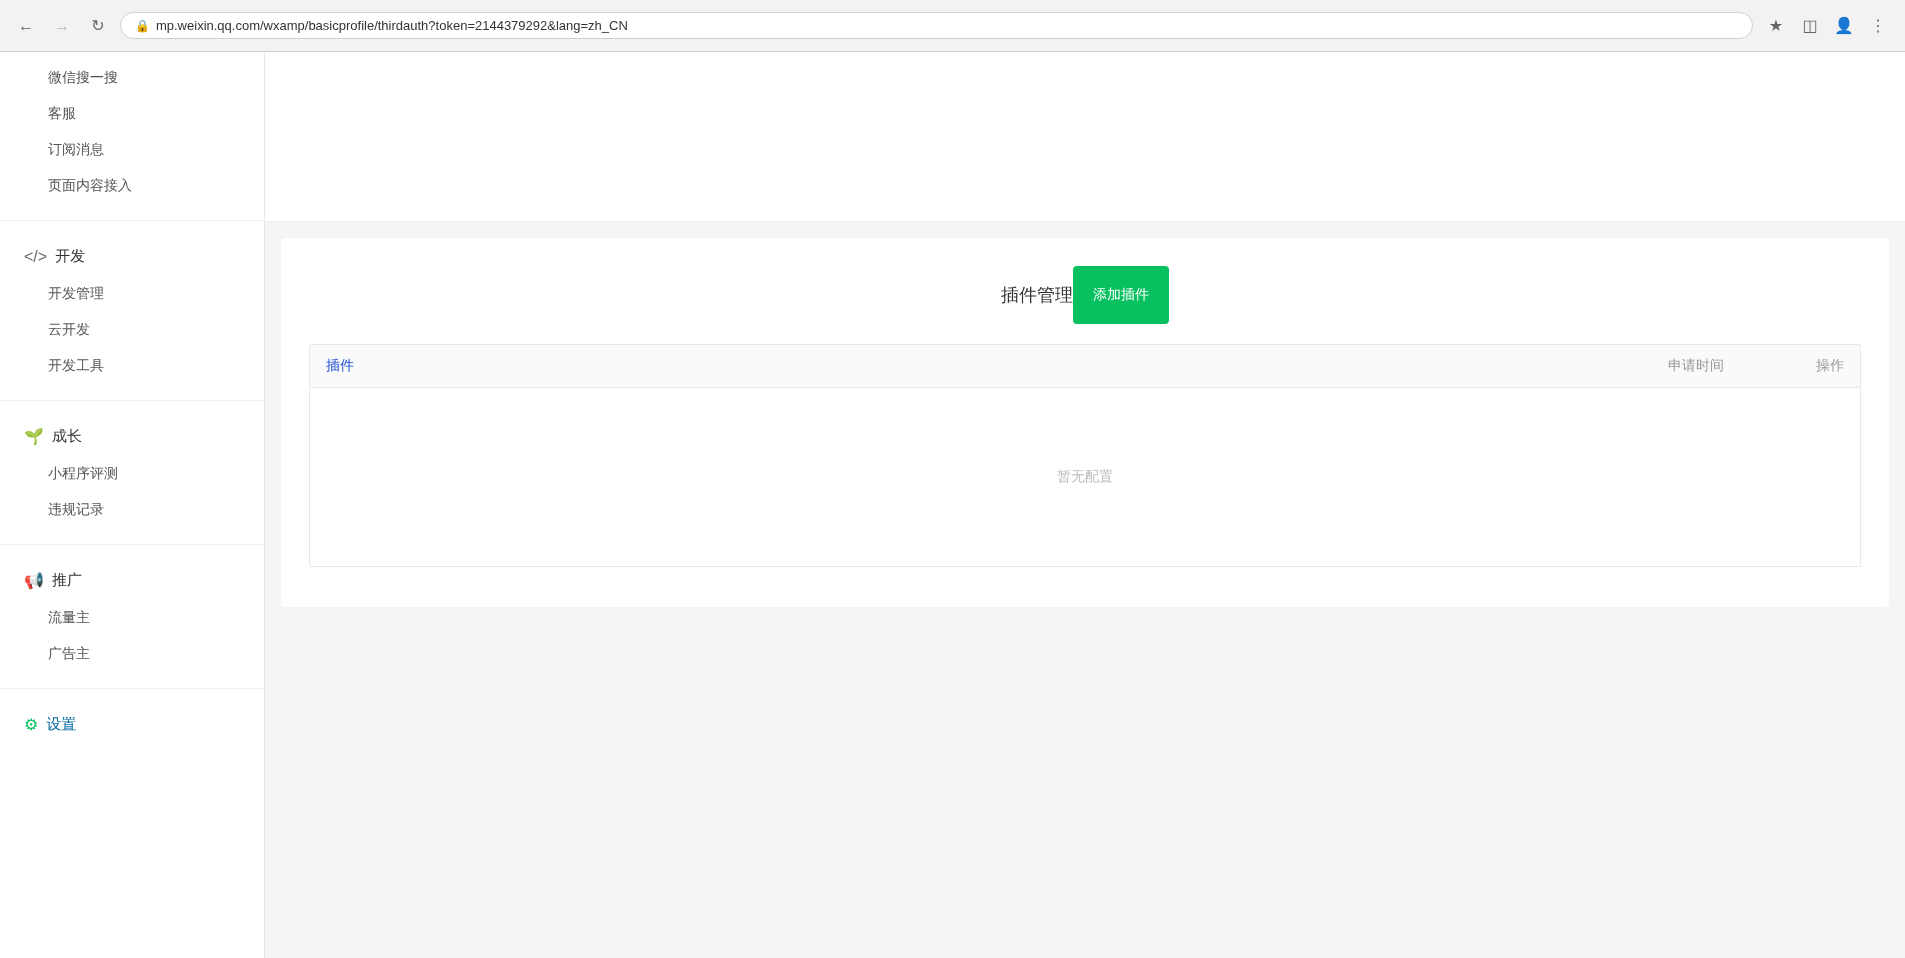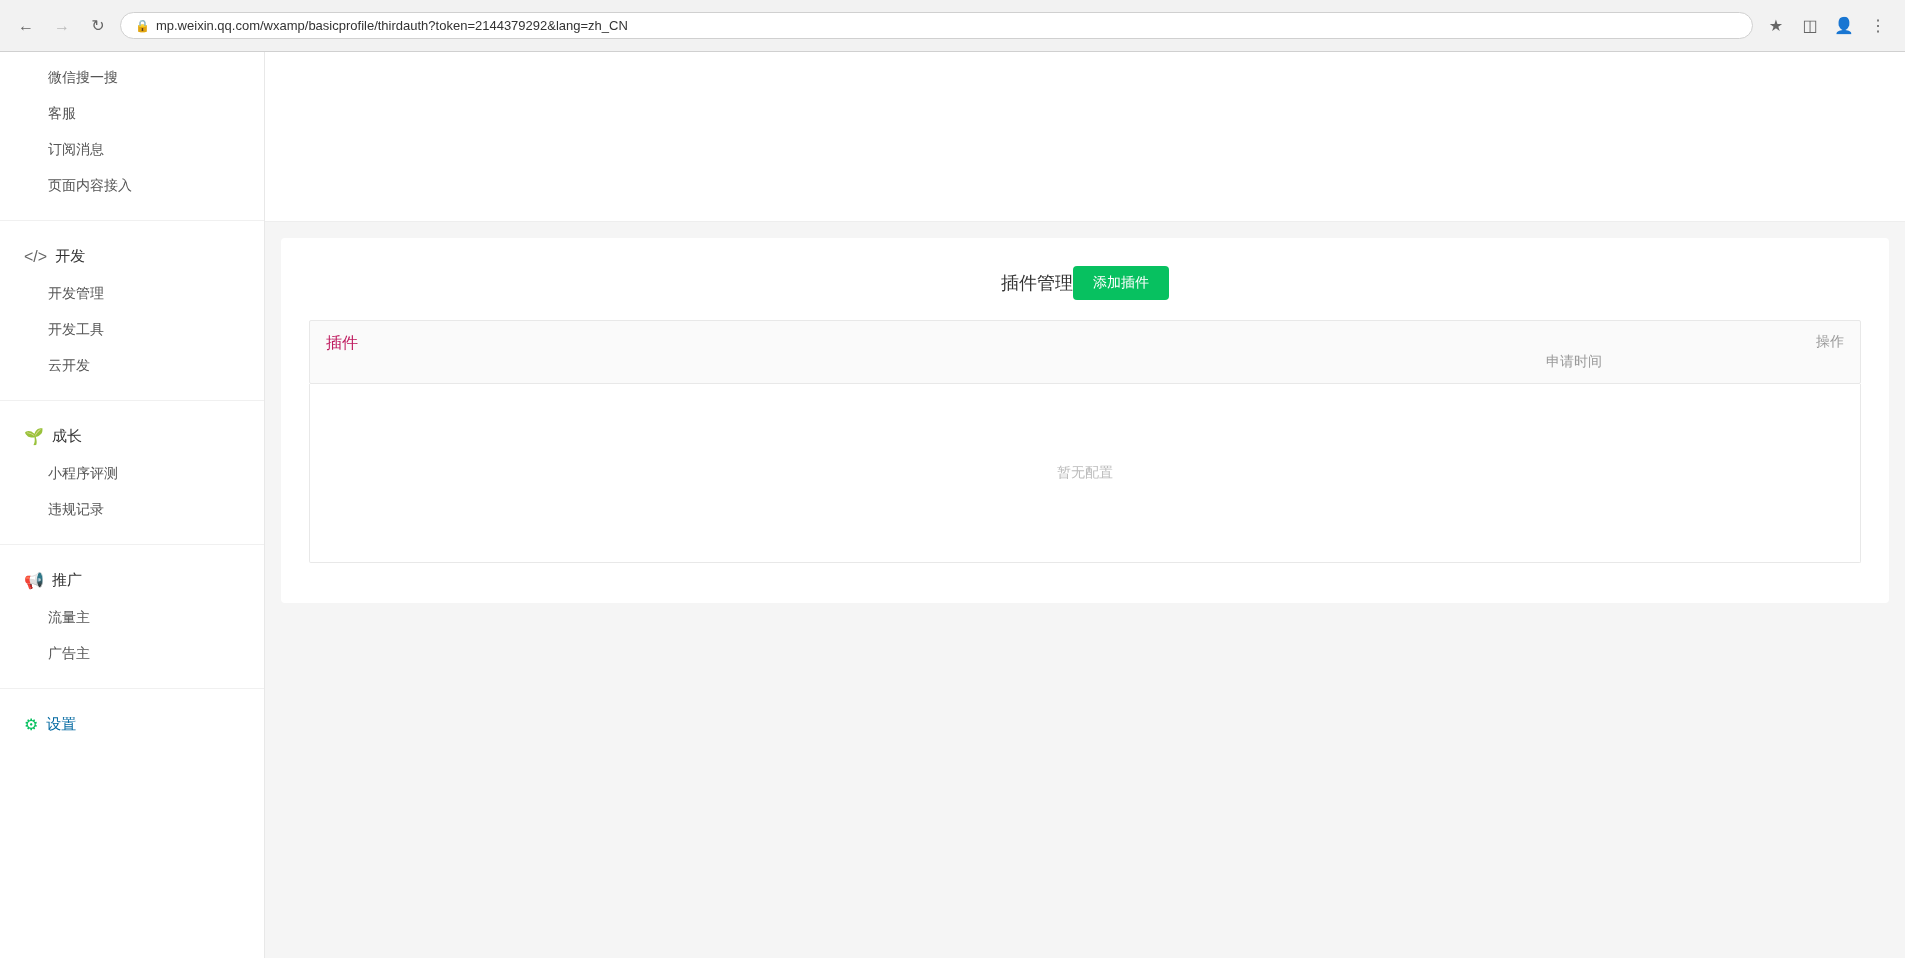--- a/index.html
+++ b/index.html
@@ -159,45 +159,44 @@
       font-size: 18px;
       color: #333;
       font-weight: 500;
     }
 
     .add-plugin-btn {
       background: #07c160;
       color: white;
       border: none;
       border-radius: 4px;
-      padding: 8px 20px;
+      padding: 20px 20px;
       font-size: 14px;
       cursor: pointer;
       transition: background 0.15s;
     }
 
     .plugin-table-header {
       display: flex;
       background: #fafafa;
       border: 1px solid #e8e8e8;
       border-radius: 2px;
       padding: 12px 16px;
     }
 
     .table-col-plugin {
       flex: 1;
-      font-size: 16px;
-      color: #be185d;
+      font-size: 14px;
+      color: #1d4ed8;
     }
     .table-col-time {
       width: 300px;
       font-size: 14px;
       color: #999;
-      text-align: center;
-      margin-top: 20px;
+      text-align: right;
     }
     .table-col-action {
       width: 120px;
       font-size: 14px;
       color: #999;
       text-align: right;
     }
 
     .plugin-table-empty {
       text-align: center;
@@ -267,22 +266,22 @@
     </div>
 
     <div class="sidebar-divider"></div>
 
     <div class="sidebar-section">
       <div class="sidebar-section-header">
         <span class="section-icon">&lt;/&gt;</span>
         <span>开发</span>
       </div>
       <div class="sidebar-item">开发管理</div>
+      <div class="sidebar-item">云开发</div>
       <div class="sidebar-item">开发工具</div>
-      <div class="sidebar-item">云开发</div>
     </div>
 
     <div class="sidebar-divider"></div>
 
     <div class="sidebar-section">
       <div class="sidebar-section-header">
         <span class="section-icon">🌱</span>
         <span>成长</span>
       </div>
       <div class="sidebar-item">小程序评测</div>

